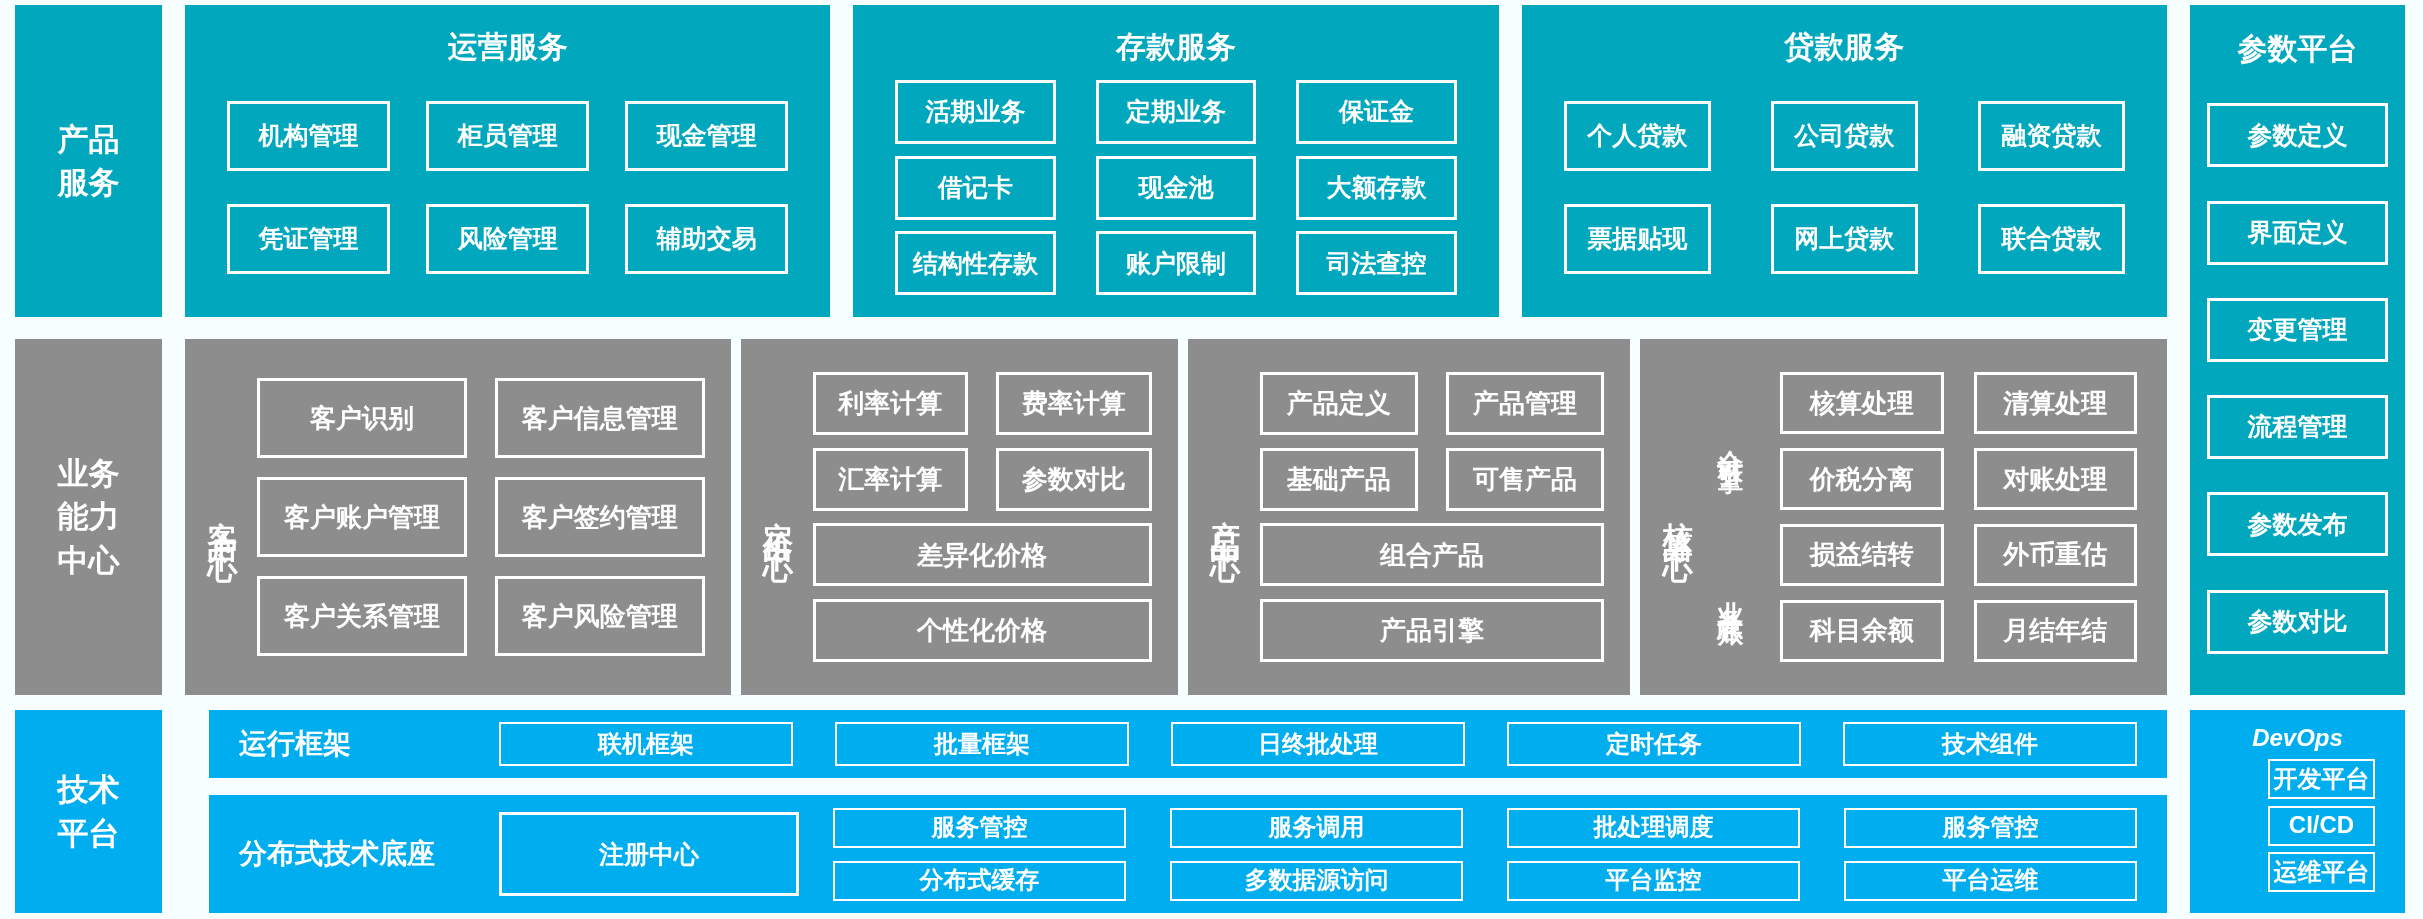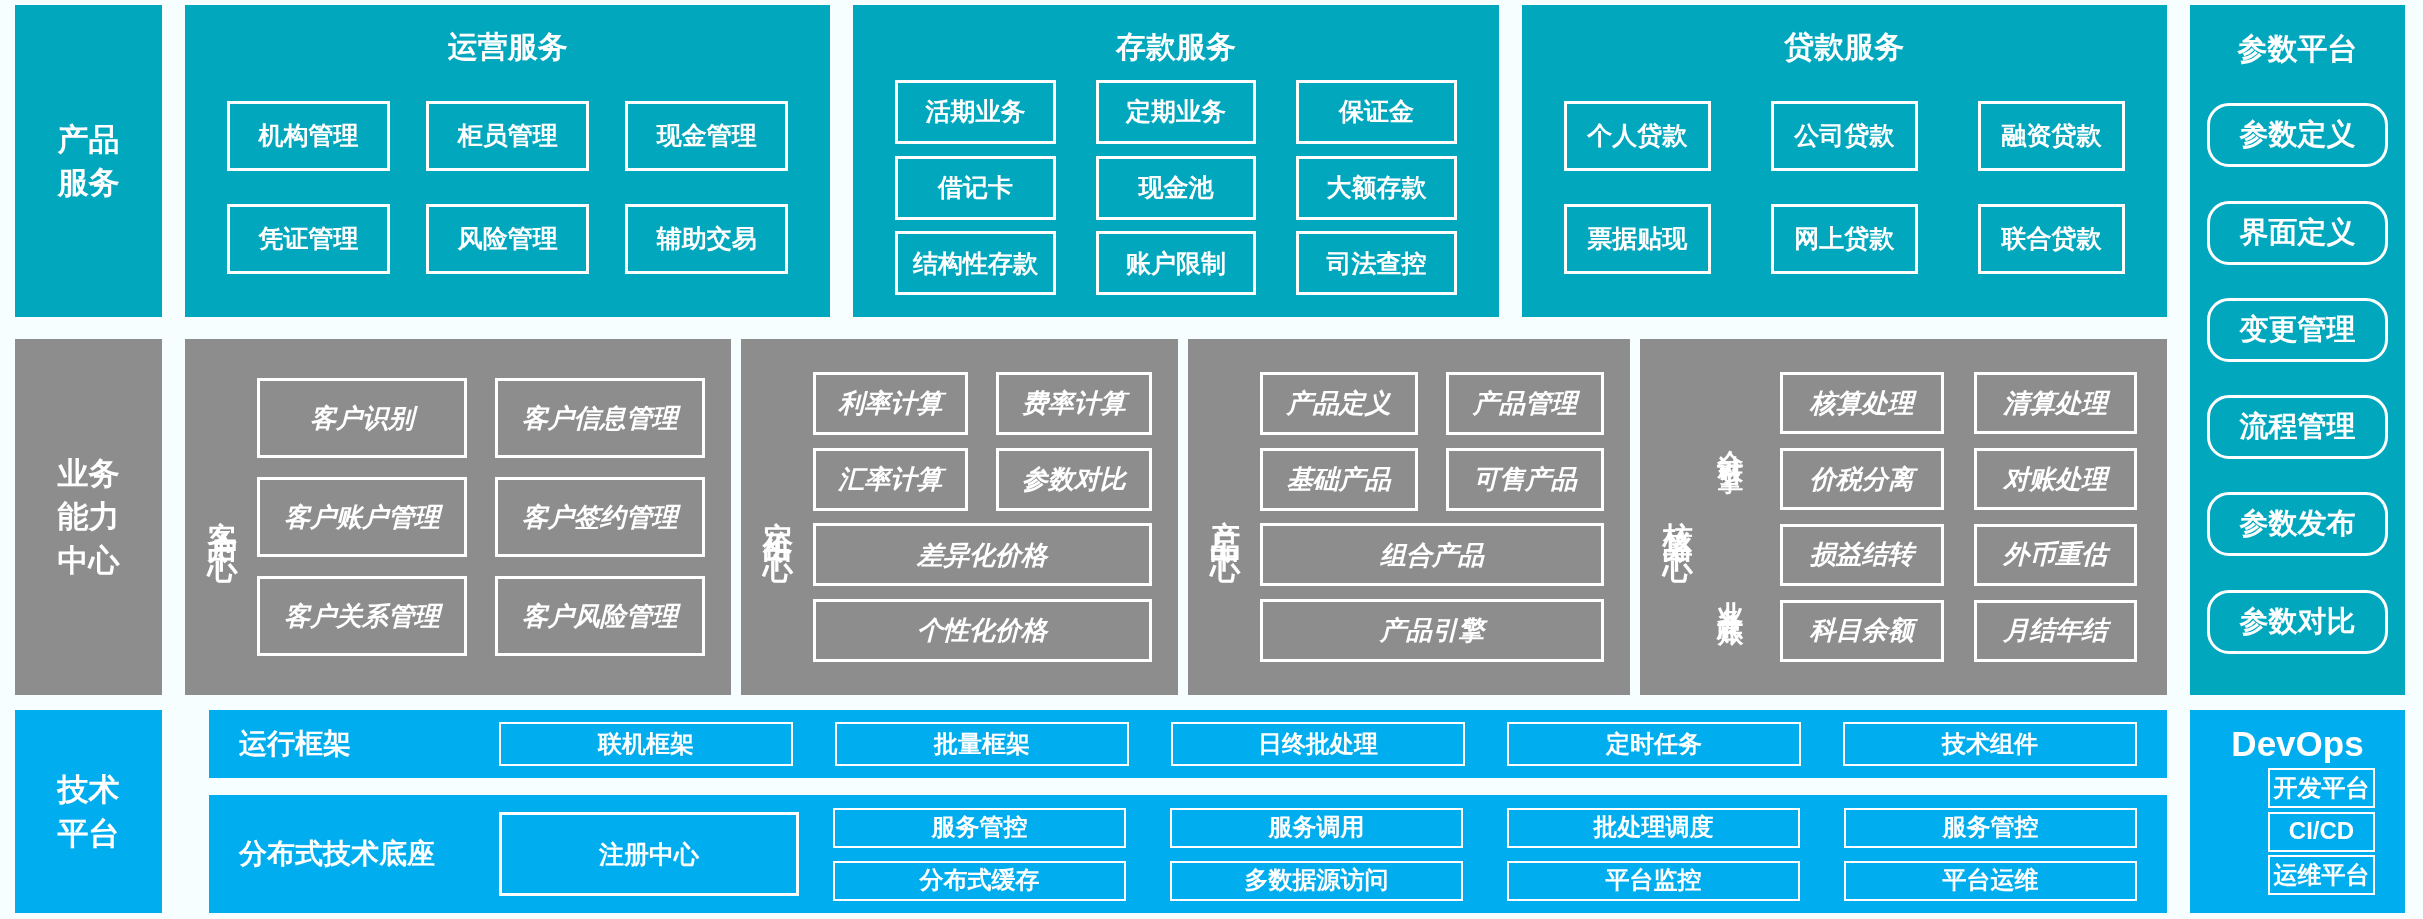--- a/index.html
+++ b/index.html
@@ -59,21 +59,21 @@
   }
   .vlabel{
     writing-mode:vertical-rl; text-orientation:upright;
     display:flex; align-items:center; justify-content:center;
     font-size:30px; font-weight:bold; letter-spacing:10px;
     flex:none; width:46px;
   }
   .vlabel.small{ font-size:26px; letter-spacing:6px; width:38px; }
   .group-mid .grid{
     flex:1; display:grid; grid-template-columns:1fr 1fr;
-    column-gap:28px; align-content:space-evenly;font-style:italic;
+    column-gap:28px; align-content:space-evenly;
   }
   .grid.rows3{ grid-auto-rows:80px; }
   .grid.rows4{ grid-auto-rows:63px; }
   .group-mid .box{ font-size:26px; }
   .g-customer{ flex-grow:480; }
   .g-pricing { flex-grow:458; }
   .g-product { flex-grow:485; }
   .g-account { flex-grow:537; padding-right:30px; }
   .subgroups{ flex:1; display:flex; flex-direction:column; justify-content:space-evenly; }
   .subgroup{ display:flex; gap:30px; align-items:center; }
@@ -81,26 +81,26 @@
     grid-auto-rows:62px; row-gap:14px; column-gap:30px; align-content:center;
   }
   
   .panel-param{
     grid-row:1 / 4; grid-column:3; background:#00a7bd;
     display:flex; flex-direction:column; padding:16px 17px 8px;
   }
   .panel-param .list{
     flex:1; display:flex; flex-direction:column; justify-content:space-evenly;
   }
-  .panel-param .box{ height:64px; flex:none; font-size:29px;border-radius:22px; }
+  .panel-param .box{ height:64px; flex:none; font-size:25px; }
   .panel-devops{
     grid-row:5; grid-column:3; background:#00aeef;
     display:flex; flex-direction:column; padding:8px 30px 14px;
   }
-  .panel-devops .group-title{ font-size:35px; padding-top:6px; }
+  .panel-devops .group-title{ font-size:24px; padding-top:6px;font-style:italic; }
   .panel-devops .list{
     flex:1; display:flex; flex-direction:column; justify-content:space-evenly;padding-left:48px;
   }
   .panel-devops .box{ height:40px; flex:none; font-size:24px; border-width:2px; }
   
   .bottom-col{ grid-row:5; grid-column:2; display:flex; flex-direction:column; gap:17px;padding-left:24px; }
   .tech-bar{
     background:#00aeef; display:flex; align-items:center;
     padding:0 30px; gap:34px;
   }

